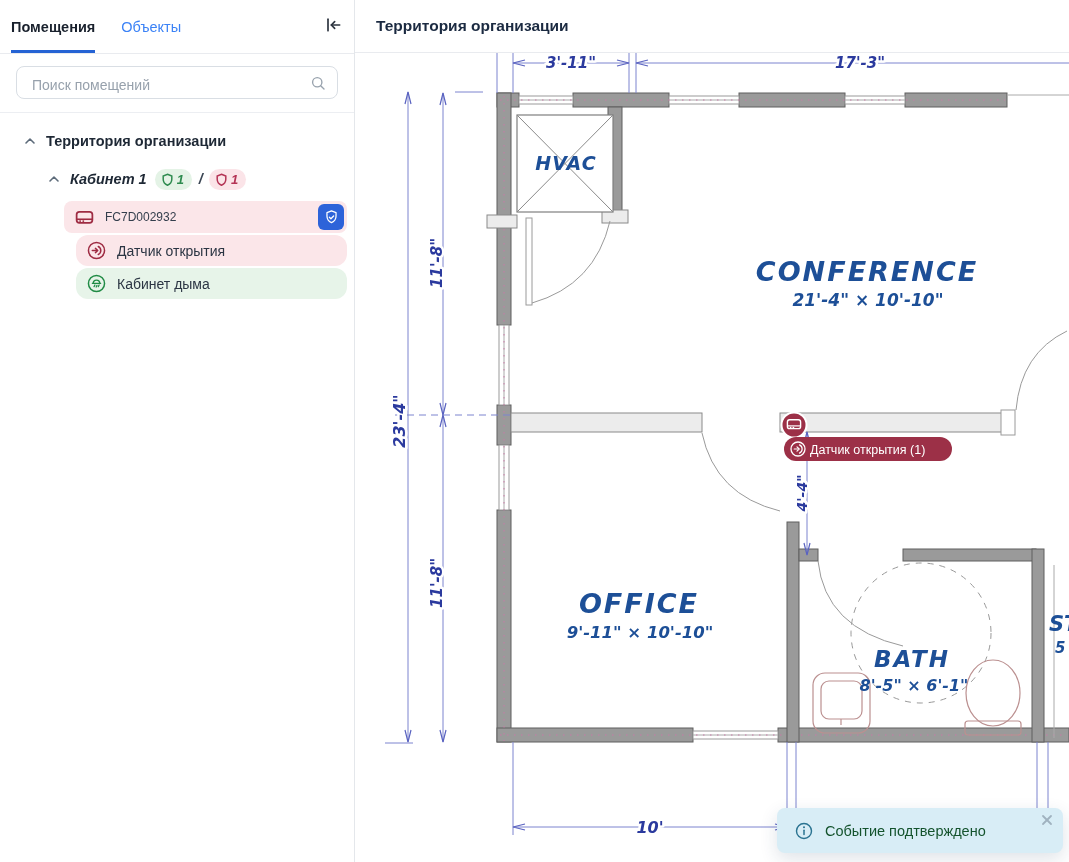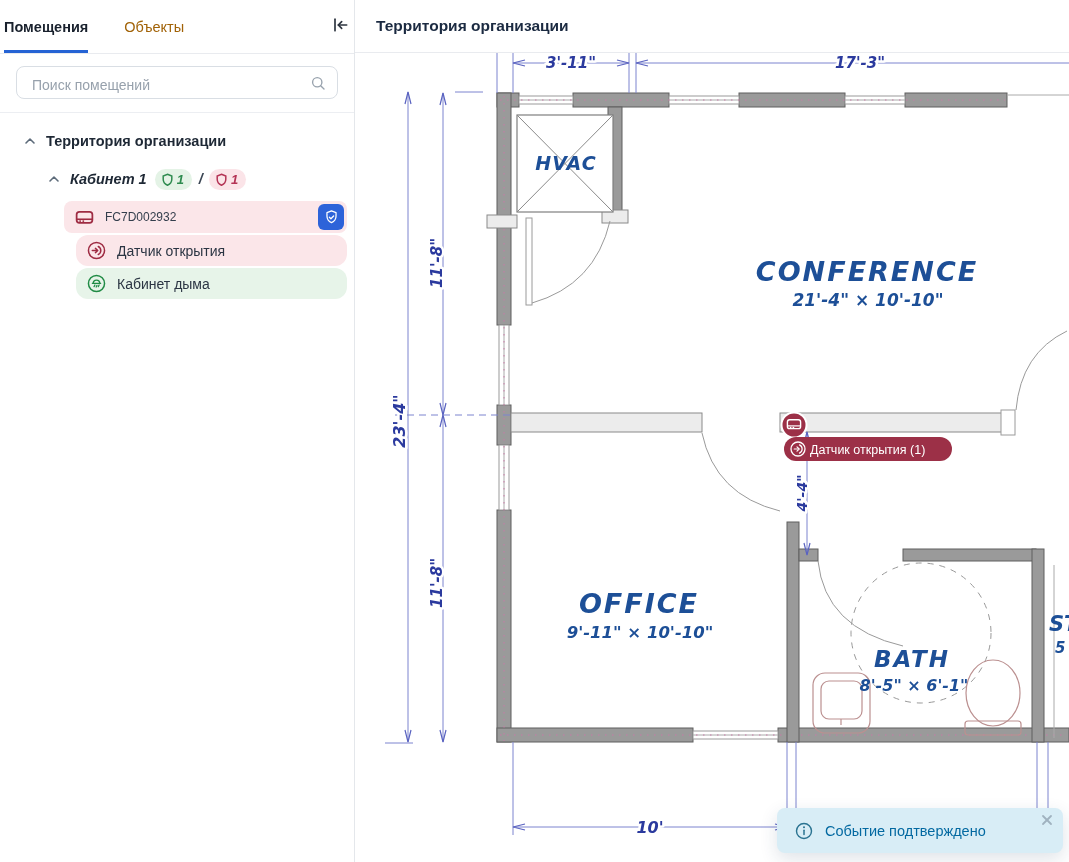--- a/index.html
+++ b/index.html
@@ -3,22 +3,22 @@
 <meta charset="utf-8">
 <style>
   html,body{margin:0;padding:0;}
   body{width:1069px;height:862px;position:relative;overflow:hidden;background:#fff;
        font-family:"Liberation Sans","DejaVu Sans",sans-serif;color:#27303c;}
 
   
   .sidebar{position:absolute;left:0;top:0;width:355px;height:862px;background:#fff;
            border-right:1px solid #e4e7eb;box-sizing:border-box;}
   .side-header{height:53px;border-bottom:1px solid #e9ebef;display:flex;align-items:stretch;
-               padding:0 4px;gap:10px;}
-  .tab{display:flex;align-items:center;font-size:14.5px;color:#a16207;cursor:pointer;
+               padding:0 11px;}
+  .tab{display:flex;align-items:center;font-size:14.5px;color:#3b82f6;cursor:pointer;
        margin-right:26px;}
   .tab.active{color:#19212d;font-weight:700;box-shadow:inset 0 -3px 0 #2563d4;}
   .collapse-btn{margin-left:auto;display:flex;align-items:center;cursor:pointer;}
   .search-wrap{padding:12px 16px 13px;border-bottom:1px solid #eceef2;}
   .search-box{display:flex;align-items:center;border:1px solid #d9dee4;border-radius:8px;
               height:33px;padding:4px 10px 0 13px;box-sizing:border-box;}
   .search-box input{border:none;outline:none;flex:1;font-size:14px;color:#333e4c;
                     font-family:inherit;background:transparent;}
   .search-box input::placeholder{color:#97a1ac;}
   .tree{padding-top:12px;}
@@ -60,21 +60,21 @@
   .win{fill:#ffffff;stroke:#9a9a9a;stroke-width:1;}
   .thin{stroke:#aaaaaa;stroke-width:1;fill:none;}
   .door{stroke:#9a9a9a;stroke-width:1;fill:none;}
   .fix{stroke:#bb9090;stroke-width:1.2;fill:none;}
   .hatch{stroke:#c77ba6;stroke-width:1;stroke-dasharray:1.5,5.5;fill:none;}
 
   
   .toast{position:absolute;left:777px;top:808px;width:286px;height:45px;background:#d8edf6;
          border-radius:8px;box-shadow:0 6px 18px rgba(30,60,90,.14);display:flex;
          align-items:center;padding-left:17px;box-sizing:border-box;z-index:5;}
-  .toast-msg{margin-left:11px;font-size:14.5px;color:#0369a1;}
+  .toast-msg{margin-left:11px;font-size:14.5px;color:#14532d;}
   .toast-close{position:absolute;top:5px;right:9px;cursor:pointer;line-height:0;}
 </style>
 </head>
 <body>
 
 <div class="sidebar">
   <div class="side-header">
     <div class="tab active">Помещения</div>
     <div class="tab">Объекты</div>
     <div class="collapse-btn">

